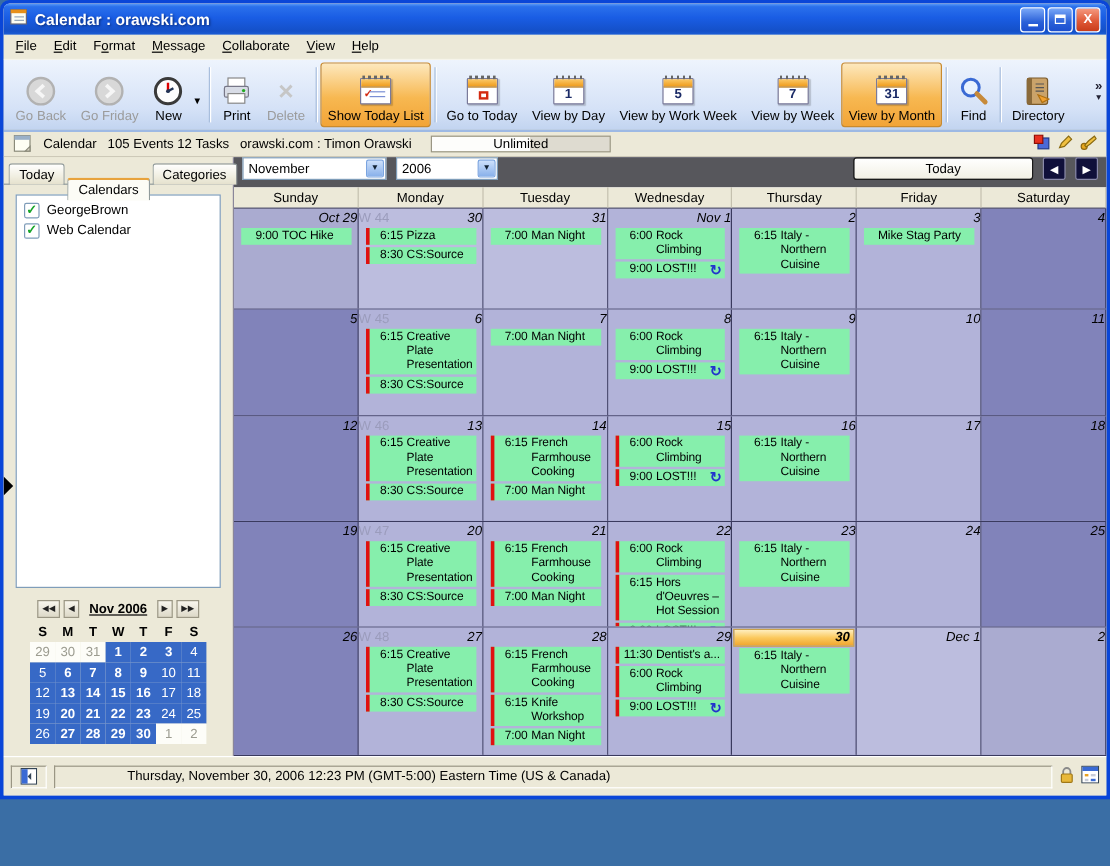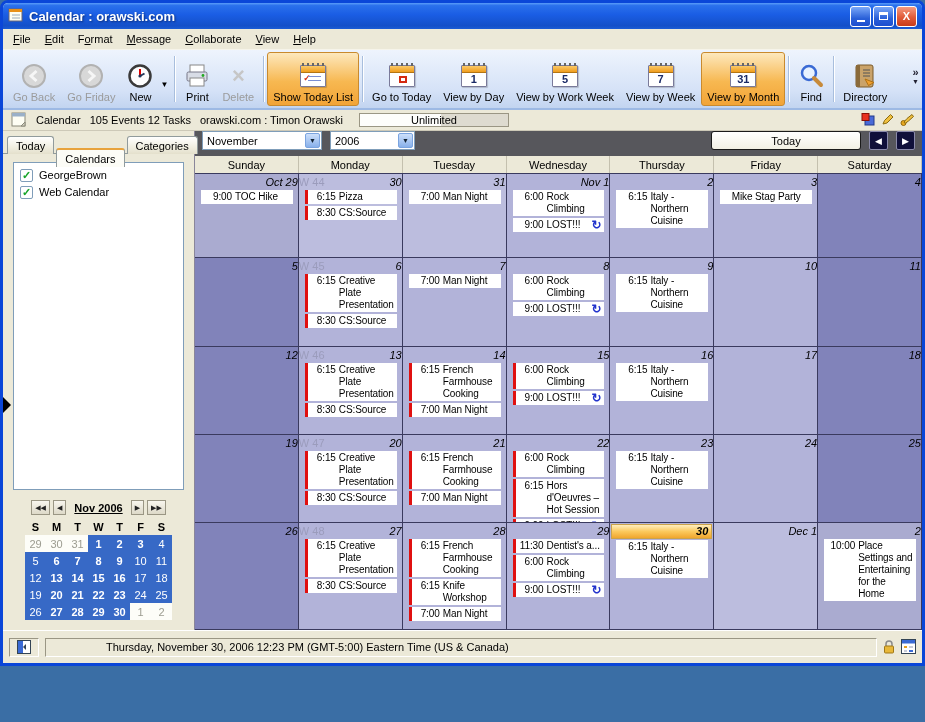--- a/index.html
+++ b/index.html
@@ -84,21 +84,21 @@
 .week-row{display:grid;grid-template-columns:repeat(7,1fr);border-bottom:1px solid #3a3a5e;min-height:0}
 .day-cell{background:#B2B3D9;border-right:1px solid #3a3a5e;overflow:hidden;position:relative;display:flex;flex-direction:column}
 .day-cell.we{background:#8183BA}
 .day-cell.out{background:#BCBDDE}
 .day-cell.we.out{background:#AAABD0}
 .cell-head{display:flex;align-items:center;padding:1px 0 0;font-size:11px;height:15px;flex:none}
 .wk{color:#9b9cbc}
 .num{margin-left:auto;font-style:italic;color:#000}
 .today-band{flex:none;margin:1px 1px 0;height:15px;background:linear-gradient(180deg,#ffeebe,#fbc95d 50%,#f0a62e);border:1px solid #caa24a;display:flex;align-items:center;justify-content:flex-end;padding:0 3px;font-size:11px;font-weight:bold;font-style:italic}
 .events{flex:1;overflow:hidden;padding-top:1px}
-.event{position:relative;background:#ffffff;margin:0 5px 2px 6px;padding:1px 3px 1px 3px;display:flex;font-size:10px;line-height:12px;color:#000;letter-spacing:-0.1px}
+.event{position:relative;background:#86efac;margin:0 5px 2px 6px;padding:1px 3px 1px 3px;display:flex;font-size:10px;line-height:12px;color:#000;letter-spacing:-0.1px}
 .event::before{content:"";position:absolute;left:0;top:0;bottom:0;width:3px;background:transparent}
 .event.red::before{background:#E01010}
 .event .t{flex:none;width:28px;text-align:right;margin-right:3px}
 .event .n{flex:1;min-width:0}
 .event .n.nowrap{white-space:nowrap;overflow:hidden}
 .event.allday .n{text-align:center}
 .recur{flex:none;color:#2233cc;font-weight:bold;font-size:12px;line-height:12px;margin-left:2px}
 
 
 .statusbar{height:27px;flex:none;background:#ece9d8;border-top:1px solid #fff;display:flex;align-items:center;padding:16px 6px;gap:6px;font-size:11px}
@@ -790,26 +790,20 @@
             <div class="day-cell out">
               <div class="cell-head">
                 <span class="num">Dec 1</span>
               </div>
               <div class="events"></div>
             </div>
             <div class="day-cell we out">
               <div class="cell-head">
                 <span class="num">2</span>
               </div>
-              <div class="events">
-                <div class="event">
-                  <span class="t">10:00</span>
-                  <span class="n">Place Settings and Entertaining for the Home</span>
-                </div>
-              </div>
             </div>
           </div>
         </div>
     </div>
   </div>
 
   <div class="statusbar">
     <span class="sb-icon-cell">
       <svg width="14" height="14">
           <rect x="0.5" y="0.5" width="13" height="13" fill="#fff" stroke="#345"></rect>

